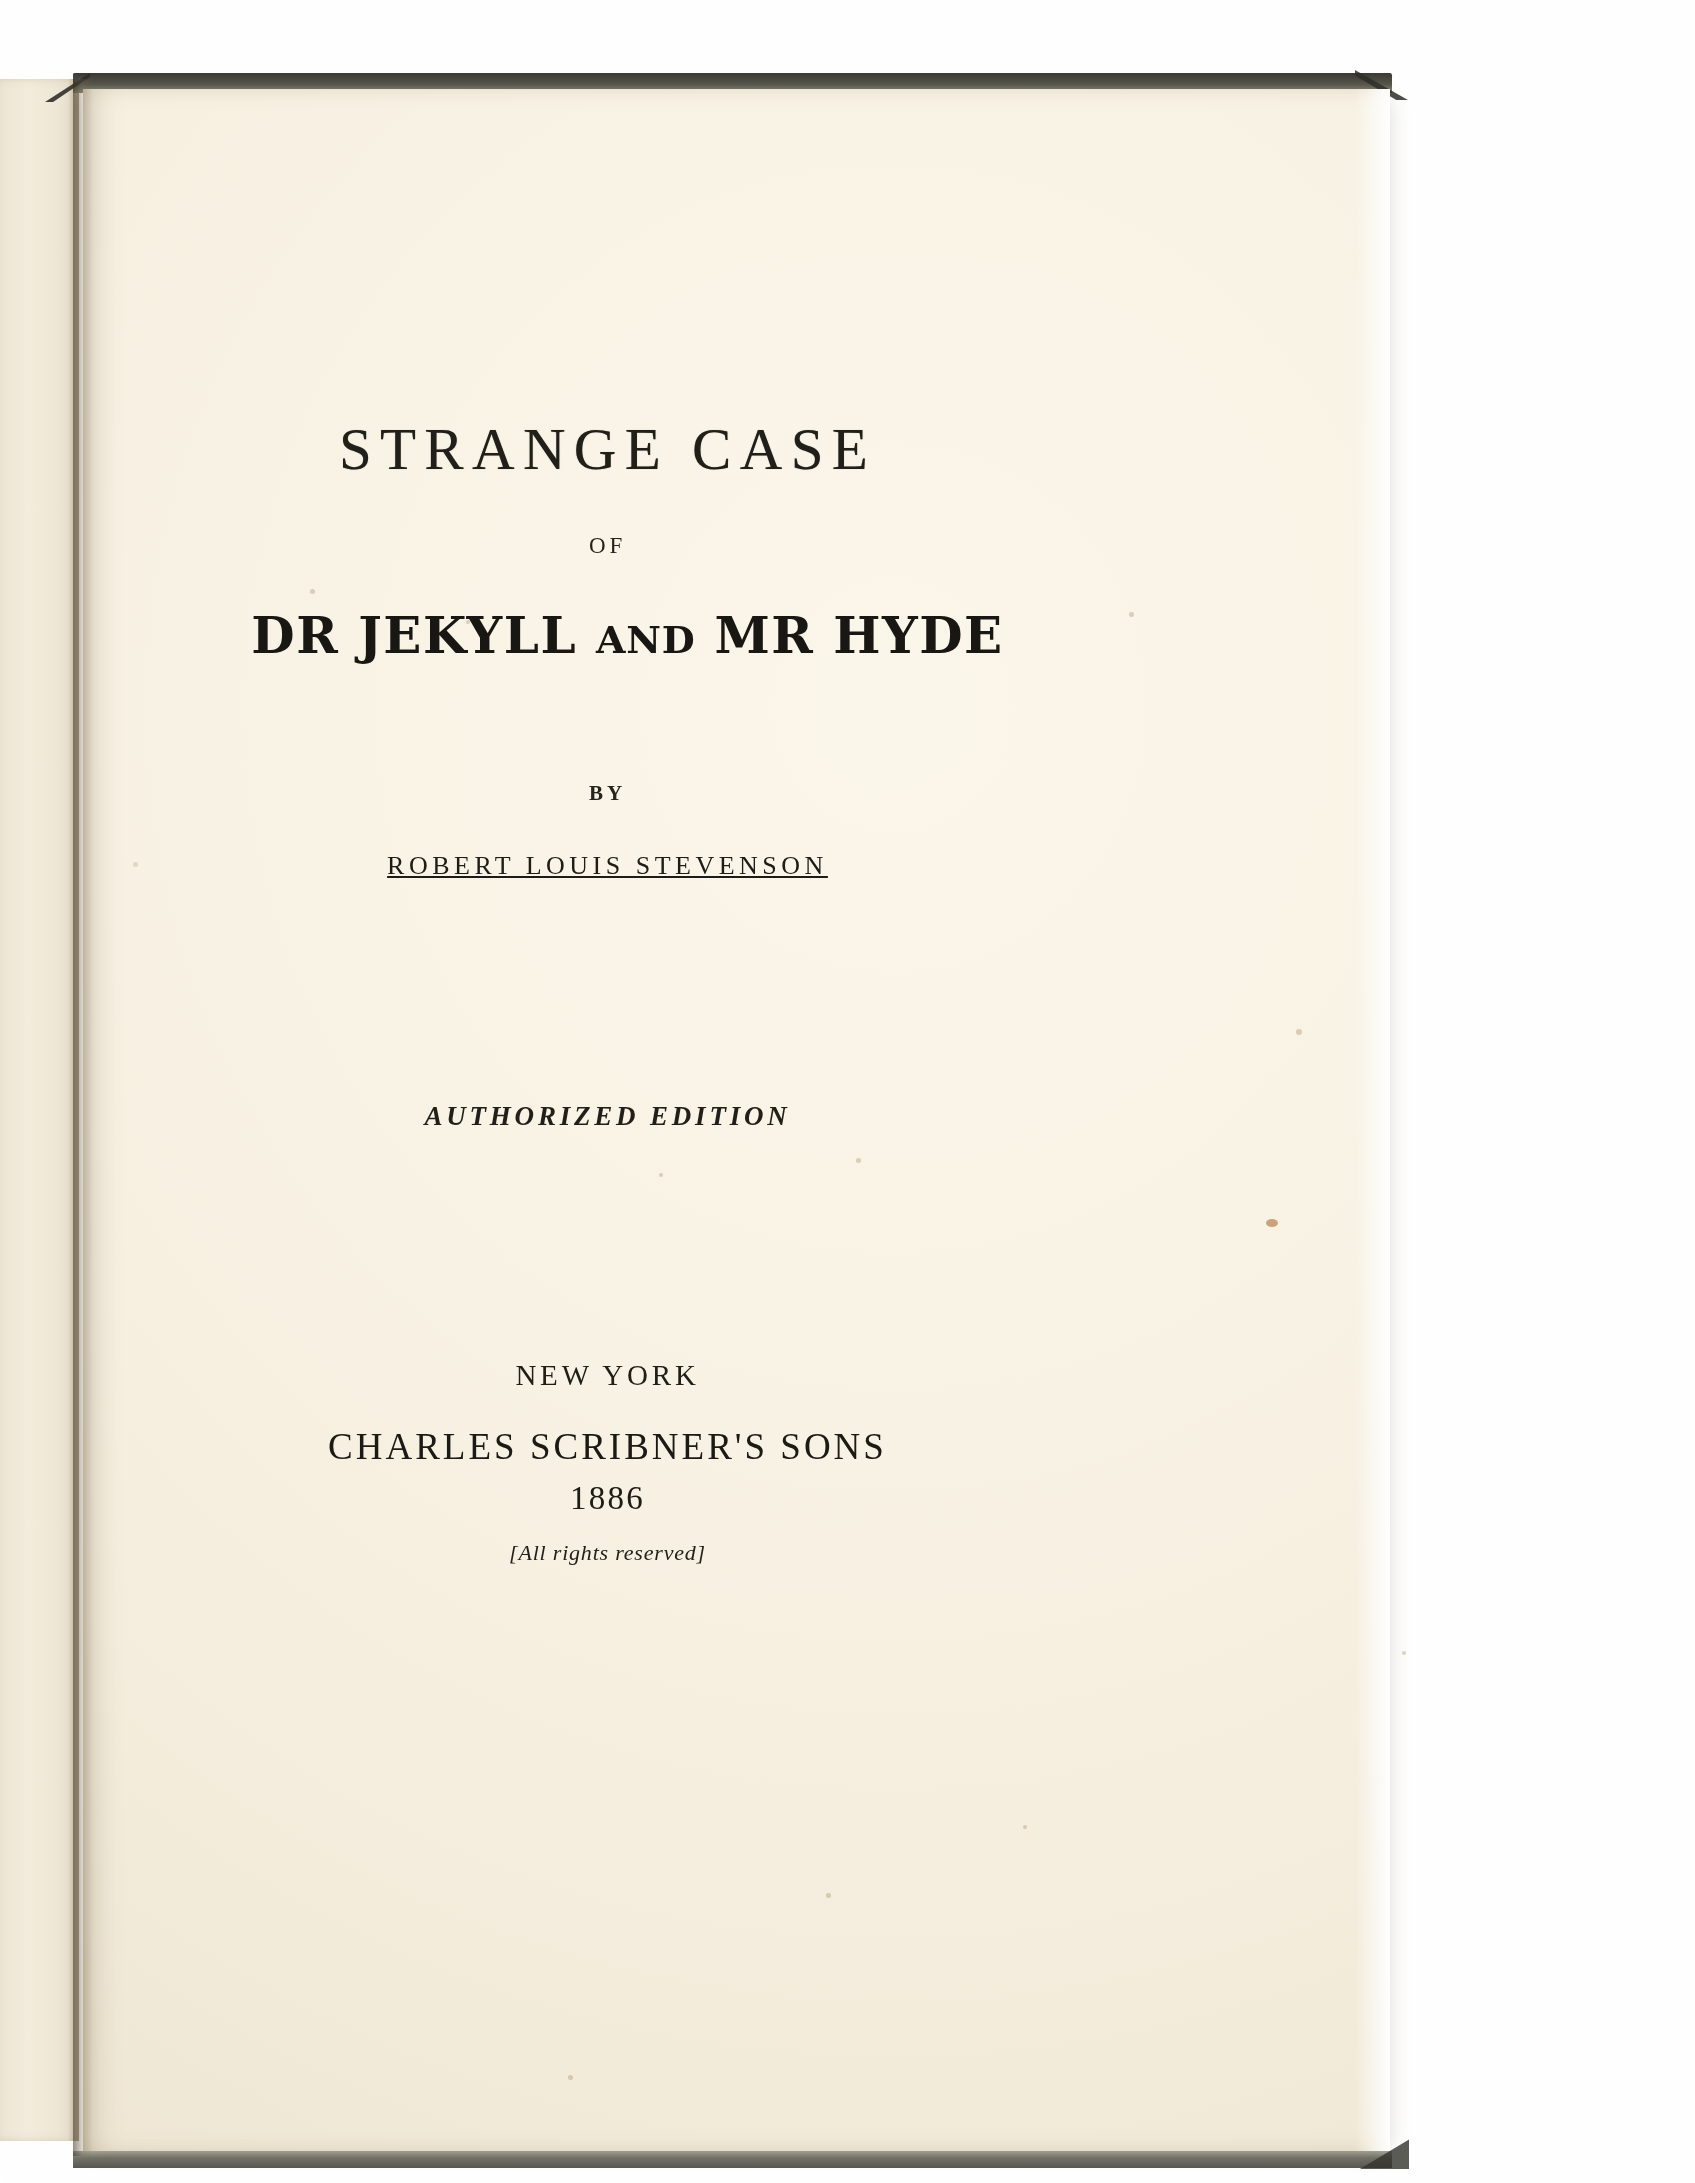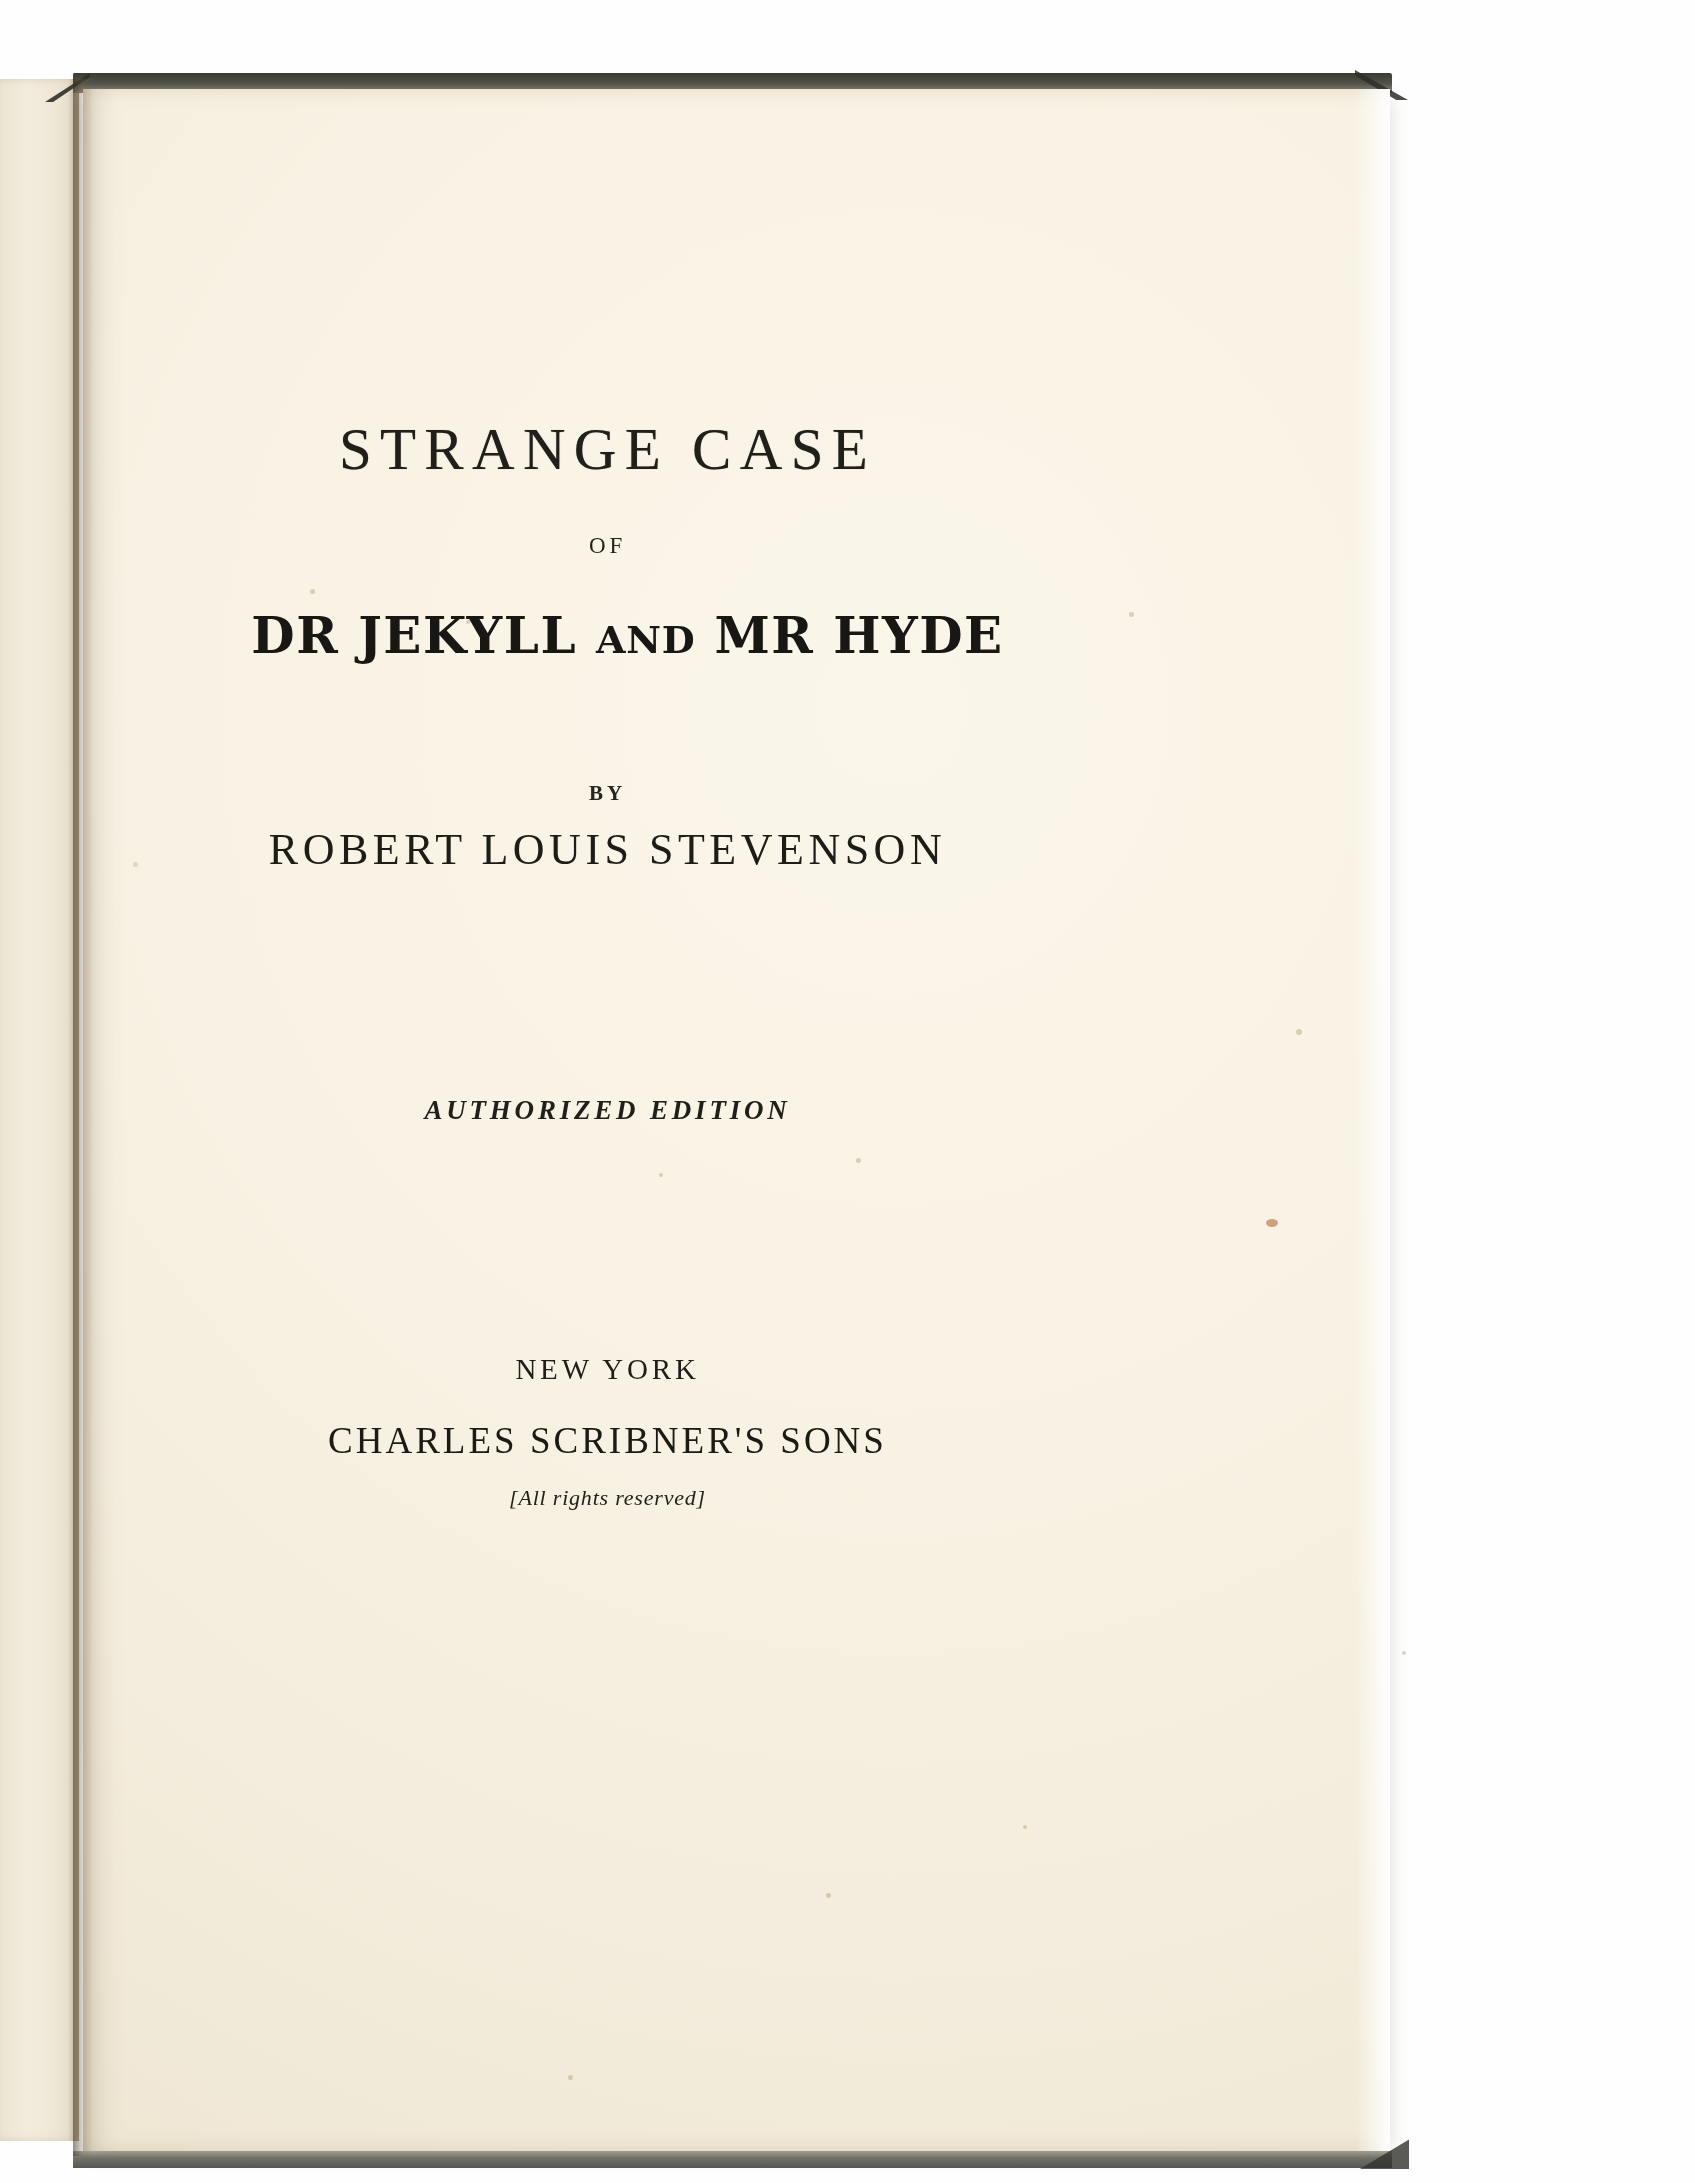--- a/index.html
+++ b/index.html
@@ -181,24 +181,25 @@
     letter-spacing: 0.8px;
   }
   .line-by {
     margin-top: 116px;
     font-size: 21px;
     letter-spacing: 3.8px;
     color: #26241e;
     font-weight: bold;
   }
   .line-author {
-    margin-top: 18px;
-    font-size: 44px;
+    margin-top: 45px;
+    font-size: 26px;
     letter-spacing: 4.5px;
     color: #1d1c17;
+    text-decoration: underline;
   }
   .line-edition {
     margin-top: 220px;
     font-size: 27px;
     letter-spacing: 3.8px;
     font-style: italic;
     font-weight: 700;
     color: #201f19;
   }
   .imprint {
@@ -271,20 +272,21 @@
 
       <div class="line-by">BY</div>
 
       <div class="line-author">ROBERT LOUIS STEVENSON</div>
 
       <div class="line-edition">AUTHORIZED EDITION</div>
 
       <div class="imprint">
         <div class="line-city">NEW YORK</div>
         <div class="line-publisher">CHARLES SCRIBNER'S SONS</div>
+        <div class="line-year">1886</div>
         <div class="line-rights">[All rights reserved]</div>
       </div>
 
     </div>
   </div>
 
   <div class="gutter"></div>
 </div>
 
 

